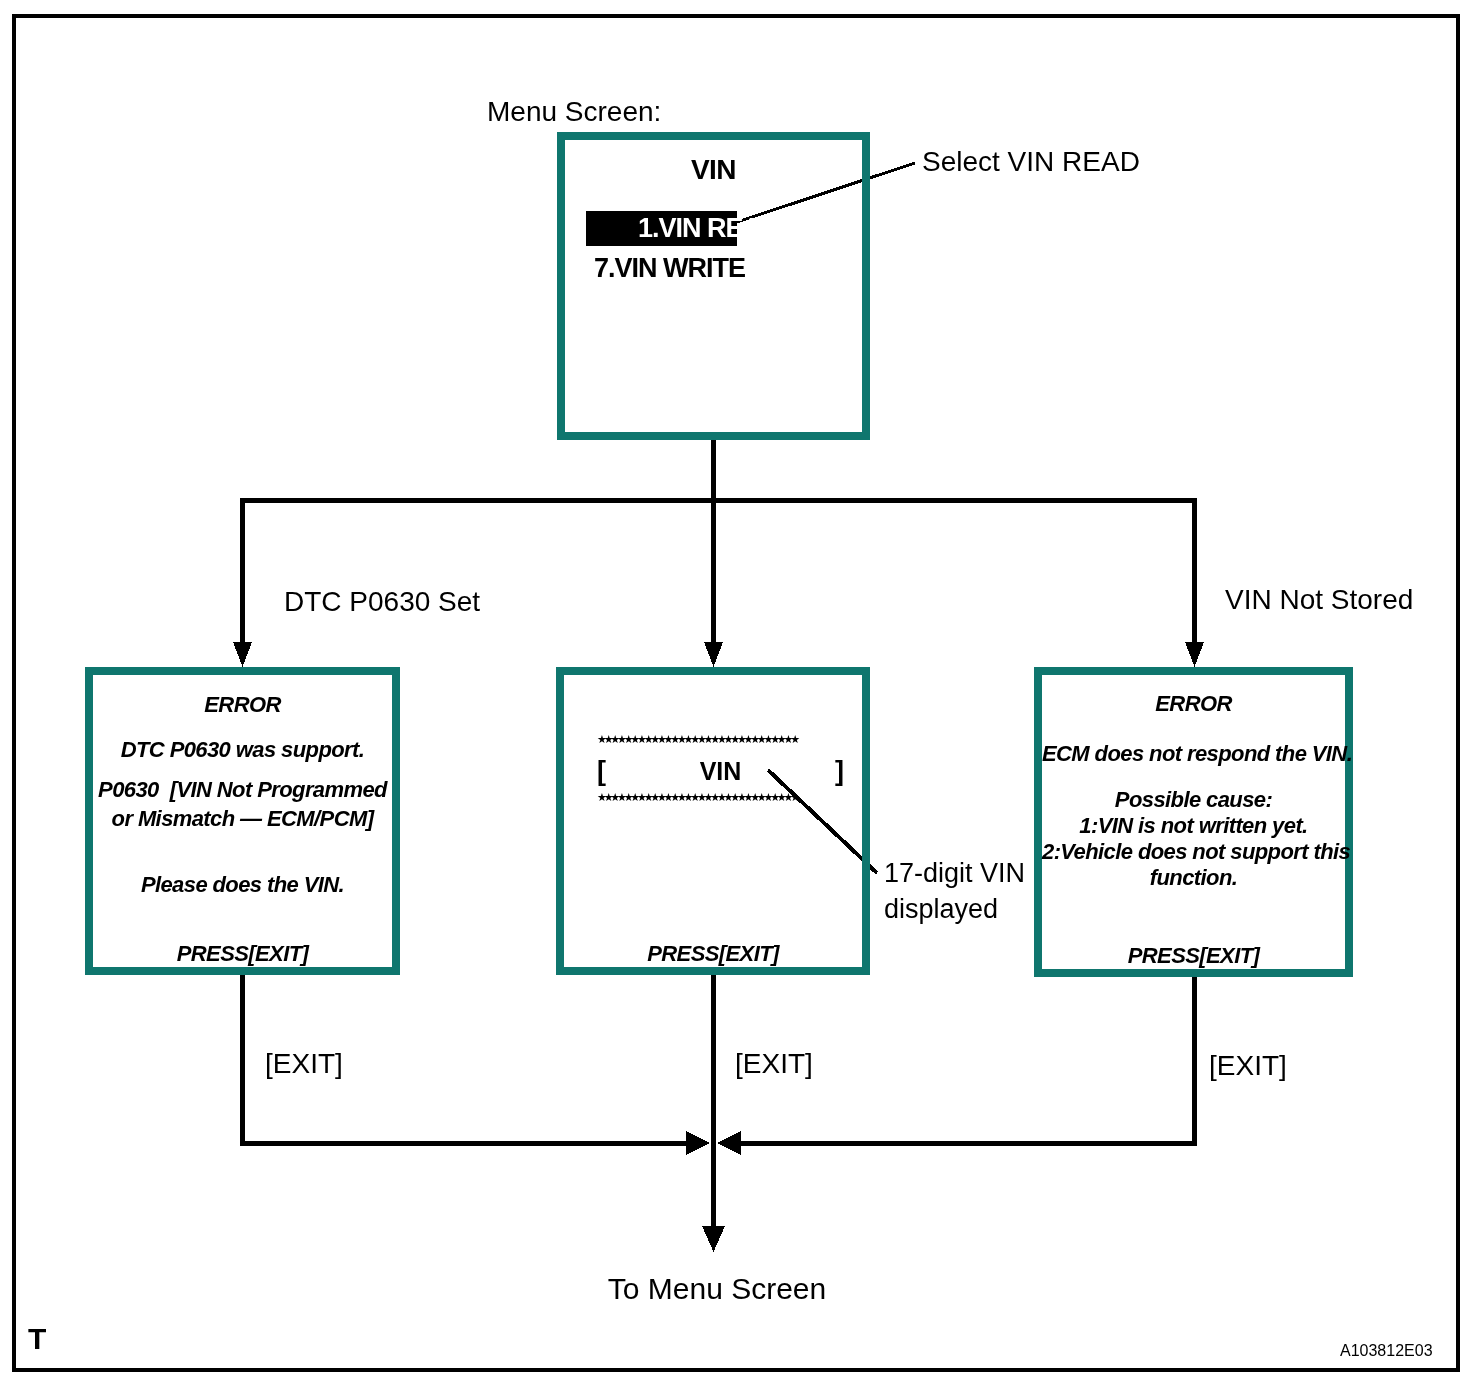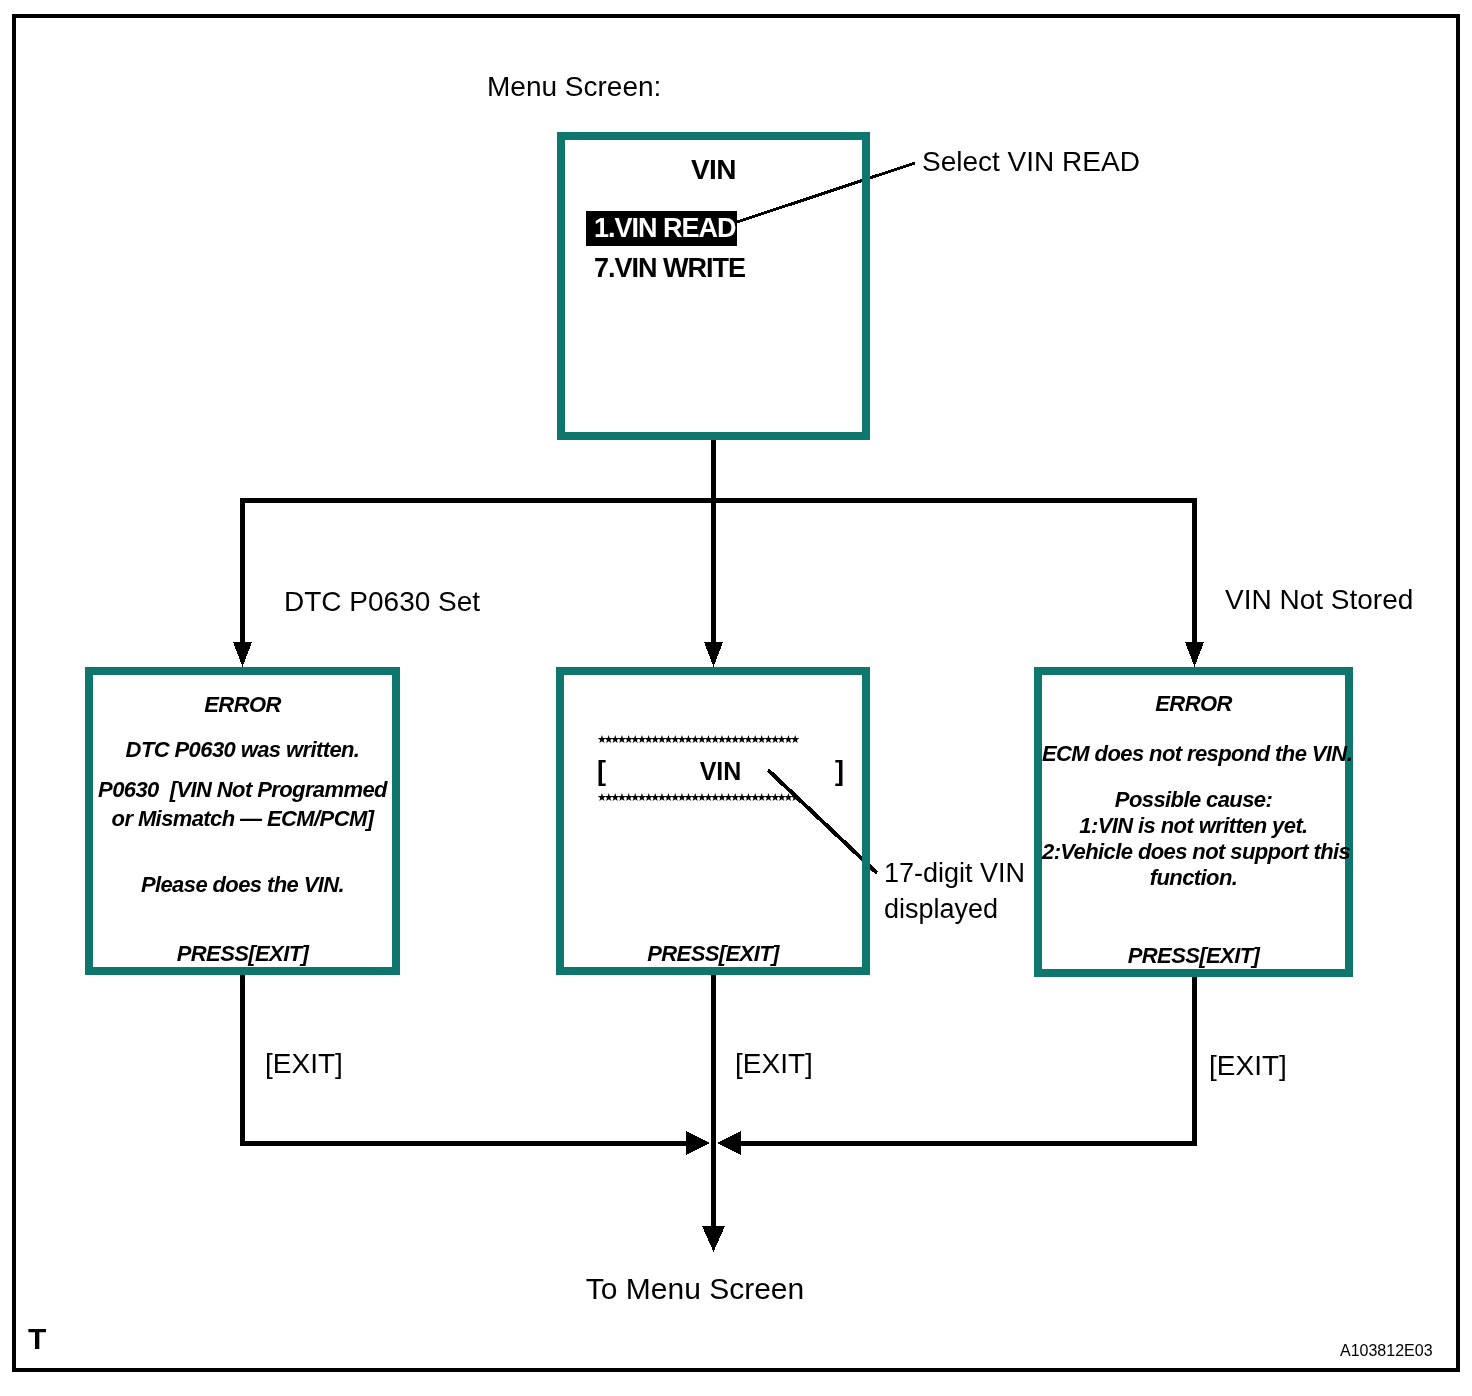--- a/index.html
+++ b/index.html
@@ -7,21 +7,21 @@
         font-family:"Liberation Sans","DejaVu Sans",sans-serif;overflow:hidden;}
   .abs{position:absolute;}
   .frame{border:4px solid #000;box-sizing:border-box;}
   .screen-box{border:8px solid #0f766e;box-sizing:border-box;background:transparent;}
   .label{font-size:28px;white-space:nowrap;}
   .screen-line{font-weight:bold;font-size:22px;letter-spacing:-0.6px;white-space:pre;font-style:italic;}
   .ctr{left:0;width:100%;text-align:center;}
   .menu-title{font-weight:bold;font-size:28px;letter-spacing:-0.5px;}
   .menu-item{font-weight:bold;font-size:27px;letter-spacing:-1px;white-space:nowrap;}
   .hl{background:#000;color:#fff;}
-  .hl .menu-item{line-height:35px;padding-left:8px;}
+  .hl .menu-item{line-height:35px;padding-left:8px;margin-left:44px;}
   .stars{font-family:"DejaVu Sans",sans-serif;font-size:11px;letter-spacing:-3.2px;
          white-space:nowrap;line-height:13px;}
   .brackets{display:flex;justify-content:space-between;align-items:center;
             font-weight:bold;font-size:27px;}
   .callout{font-size:27px;white-space:nowrap;}
   svg line, svg polygon{shape-rendering:crispEdges;}
 </style>
 </head>
 <body>
 
@@ -47,38 +47,38 @@
     <g fill="#000000" stroke="none">
       <polygon points="242.5,667 233,642 252,642"></polygon>
       <polygon points="713.5,667 704,642 723,642"></polygon>
       <polygon points="1194.5,667 1185,642 1204,642"></polygon>
       <polygon points="710,1143 686,1131 686,1155"></polygon>
       <polygon points="717,1143 741,1131 741,1155"></polygon>
       <polygon points="713.5,1252 702,1226 725,1226"></polygon>
     </g>
   </svg>
 
-  <div class="abs label" style="left:487px;top:71px">Menu Screen:</div>
+  <div class="abs label" style="left:487px;top:96px">Menu Screen:</div>
 
   <div class="abs screen-box" style="left:557px;top:132px;width:313px;height:308px">
     <div class="abs menu-title ctr" style="top:14px">VIN</div>
     <div class="abs hl" style="left:21px;top:71px;width:151px;height:35px">
       <div class="menu-item">1.VIN READ</div>
     </div>
     <div class="abs menu-item" style="left:29px;top:113px">7.VIN WRITE</div>
   </div>
 
   <div class="abs label" style="left:922px;top:146px">Select VIN READ</div>
 
   <div class="abs label" style="left:284px;top:586px">DTC P0630 Set</div>
   <div class="abs label" style="left:1225px;top:584px">VIN Not Stored</div>
 
   <div class="abs screen-box" style="left:85px;top:667px;width:315px;height:308px">
     <div class="abs screen-line ctr" style="top:17px">ERROR</div>
-    <div class="abs screen-line ctr" style="top:62px">DTC P0630 was written.</div>
+    <div class="abs screen-line ctr" style="top:62px">DTC P0630 was support.</div>
     <div class="abs screen-line ctr" style="top:102px">P0630  [VIN Not Programmed</div>
     <div class="abs screen-line ctr" style="top:131px">or Mismatch — ECM/PCM]</div>
     <div class="abs screen-line ctr" style="top:197px">Please does the VIN.</div>
     <div class="abs screen-line ctr" style="top:266px">PRESS[EXIT]</div>
   </div>
 
   <div class="abs screen-box" style="left:556px;top:667px;width:314px;height:308px">
     <div class="abs stars" style="left:33px;top:58px;width:247px">★★★★★★★★★★★★★★★★★★★★★★★★★★★★★★</div>
     <div class="abs brackets" style="left:33px;top:80px;width:247px;height:32px">
       <span>[</span>
@@ -99,18 +99,18 @@
     <div class="abs screen-line ctr" style="top:138px">1:VIN is not written yet.</div>
     <div class="abs screen-line ctr" style="top:164px">2:Vehicle does not support this</div>
     <div class="abs screen-line ctr" style="top:190px">function.</div>
     <div class="abs screen-line ctr" style="top:268px">PRESS[EXIT]</div>
   </div>
 
   <div class="abs label" style="left:265px;top:1048px">[EXIT]</div>
   <div class="abs label" style="left:735px;top:1048px">[EXIT]</div>
   <div class="abs label" style="left:1209px;top:1050px">[EXIT]</div>
 
-  <div class="abs label" style="left:545px;top:1272px;width:300px;text-align:center;font-size:30px">To Menu Screen</div>
+  <div class="abs label" style="left:567px;top:1272px;width:300px;text-align:center;font-size:30px">To Menu Screen</div>
 
   <div class="abs" style="left:28px;top:1322px;font-size:30px;font-weight:bold">T</div>
   <div class="abs" style="left:1340px;top:1342px;font-size:16px">A103812E03</div>
 
 </div>
 
 </body></html>

